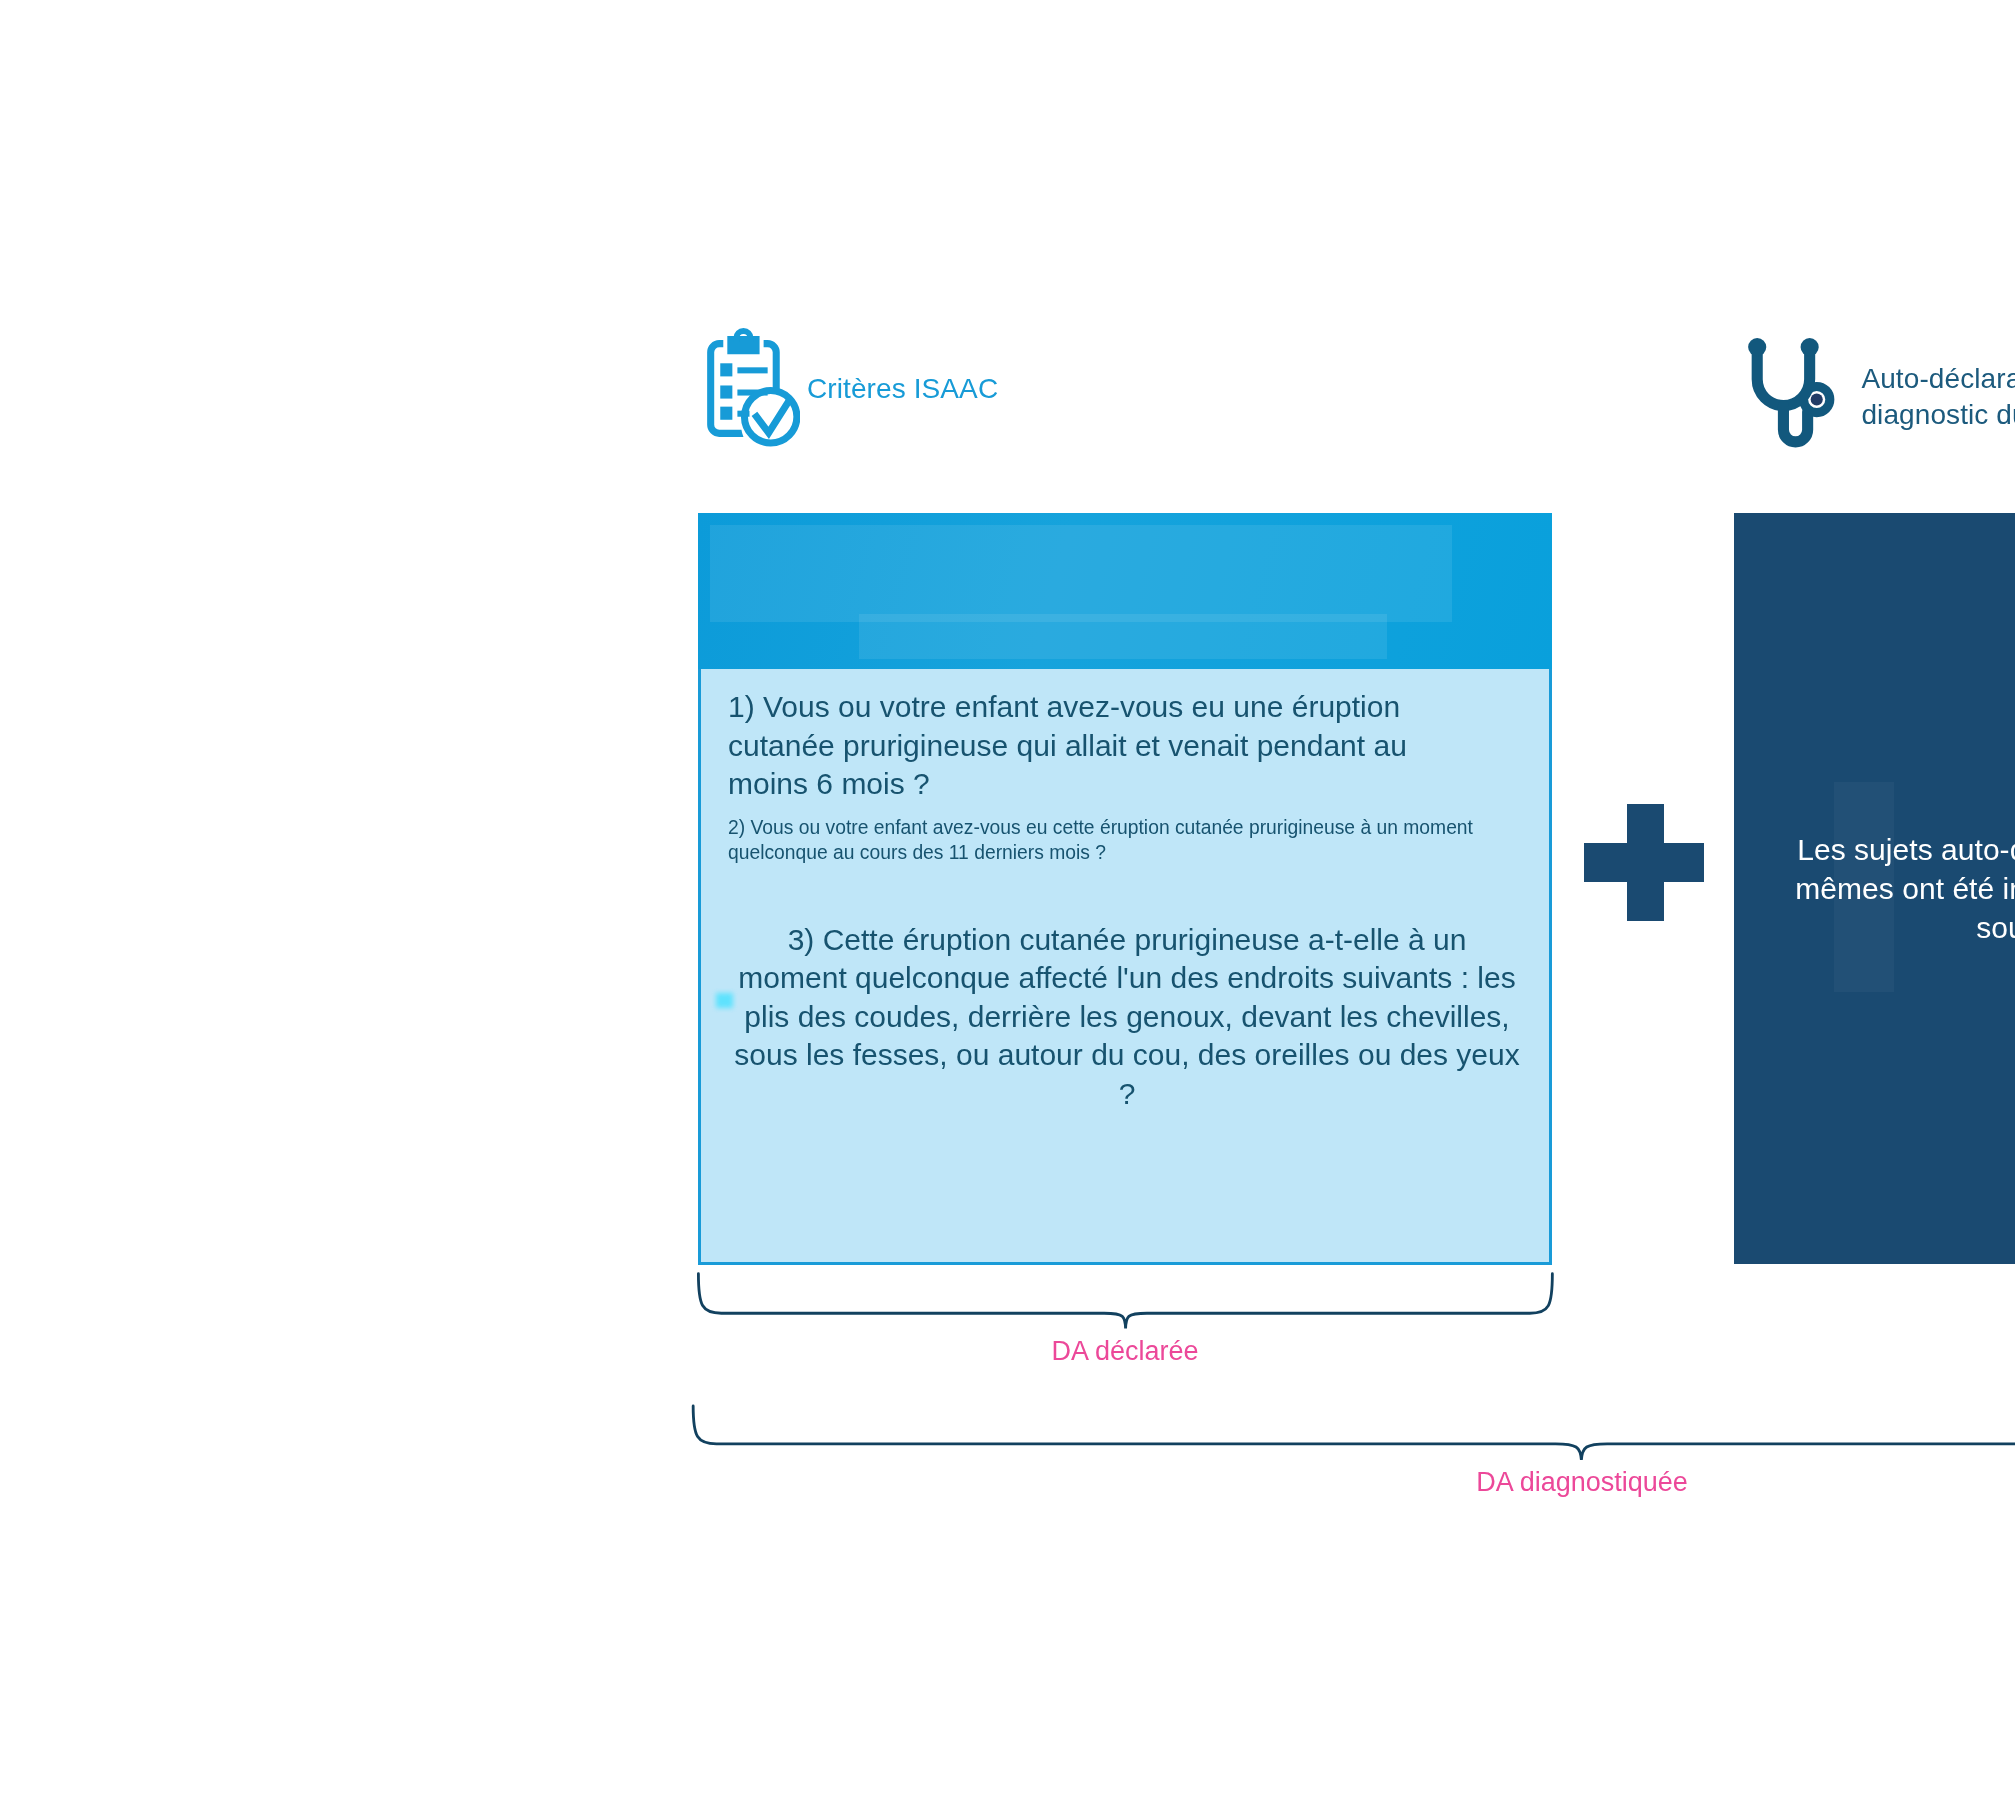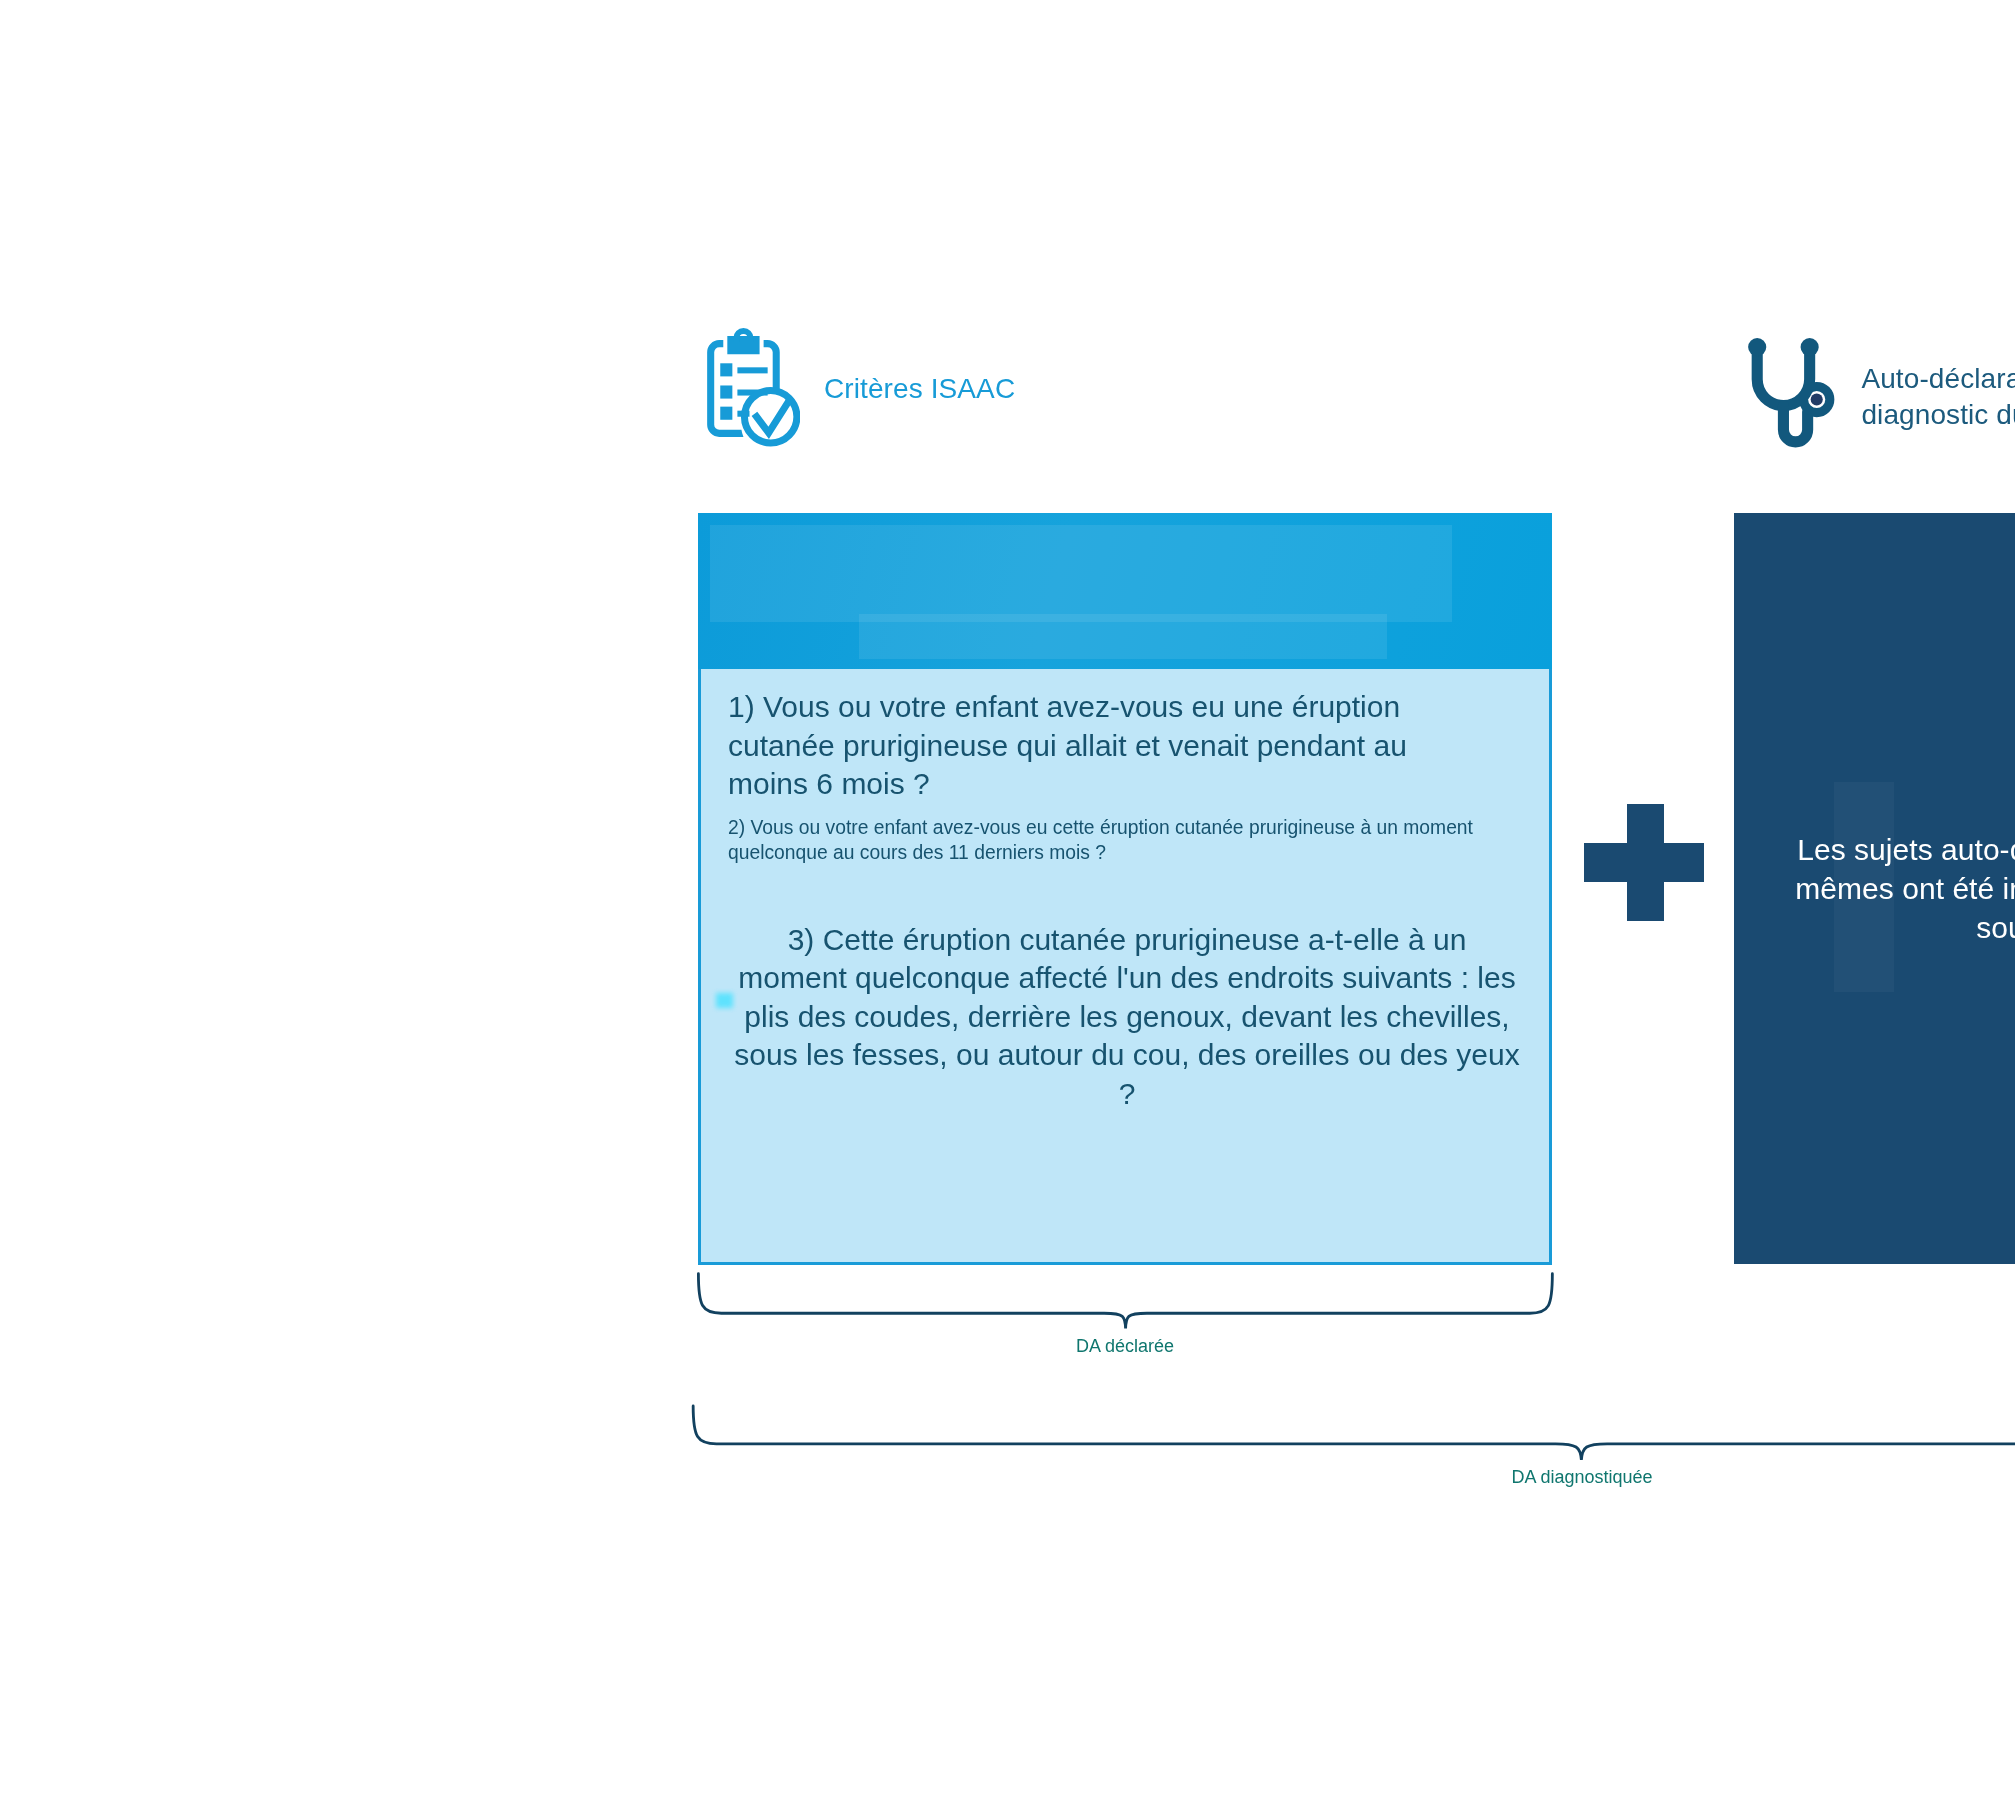--- a/index.html
+++ b/index.html
@@ -34,21 +34,21 @@
   .head-icon {
     flex: 0 0 auto;
     display: block;
   }
   .head-label {
     white-space: pre-line;
     line-height: 1.26;
     letter-spacing: 0.1px;
   }
   #isaac-label {
-    margin-left: 24px;
+    margin-left: 7px;
     color: #179BD7;
     font-size: 28px;
   }
   #selfrep-label {
     margin-left: 23.4px;
     color: #1C5A7D;
     font-size: 28px;
     margin-top: 2.4px;
   }
 
@@ -212,22 +212,22 @@
   
   #brace-layer {
     position: absolute;
     left: 0; top: 0;
     width: 3224px;
     height: 1814px;
     pointer-events: none;
   }
   .brace-label {
     position: absolute;
-    color: #0f766e;
-    font-size: 18px;
+    color: #ec4899;
+    font-size: 27px;
     text-align: center;
     white-space: nowrap;
   }
   #label-declaree {
     left: 698px;
     top: 1336px;
     width: 854px;
   }
   #label-diagnostiquee {
     left: 693px;

